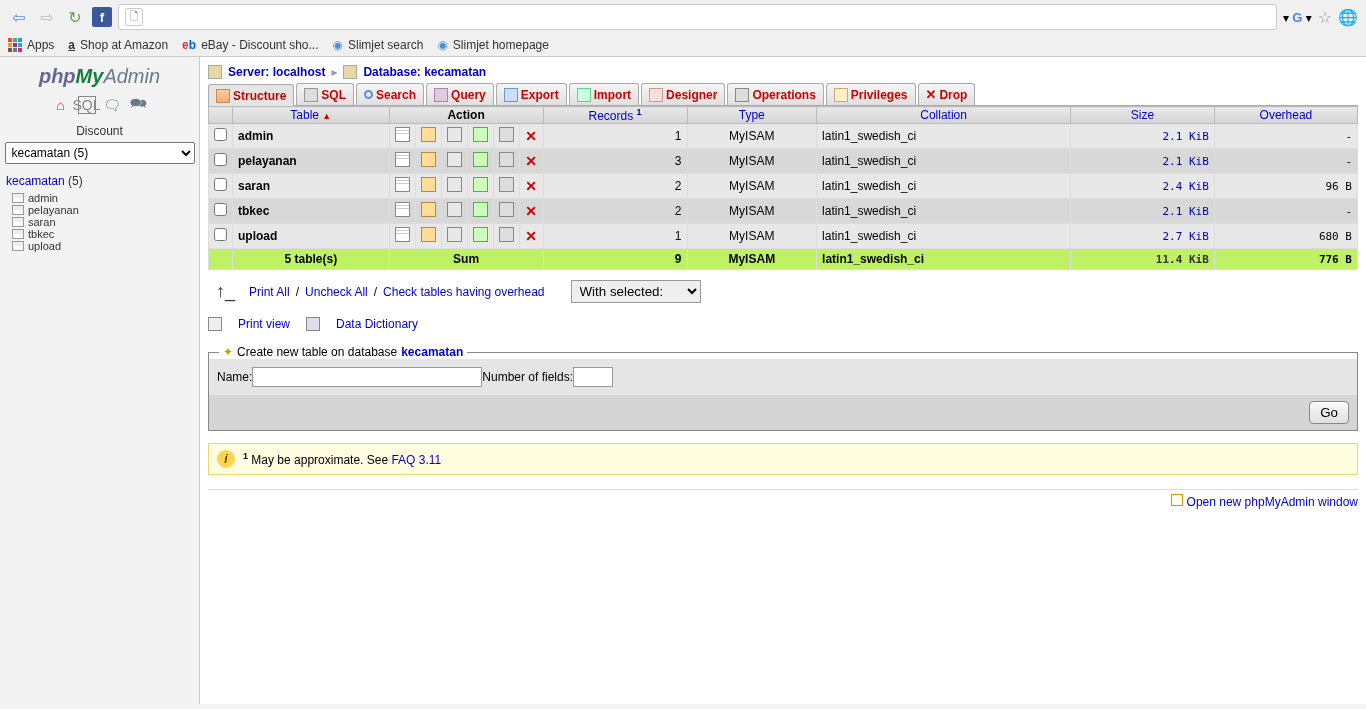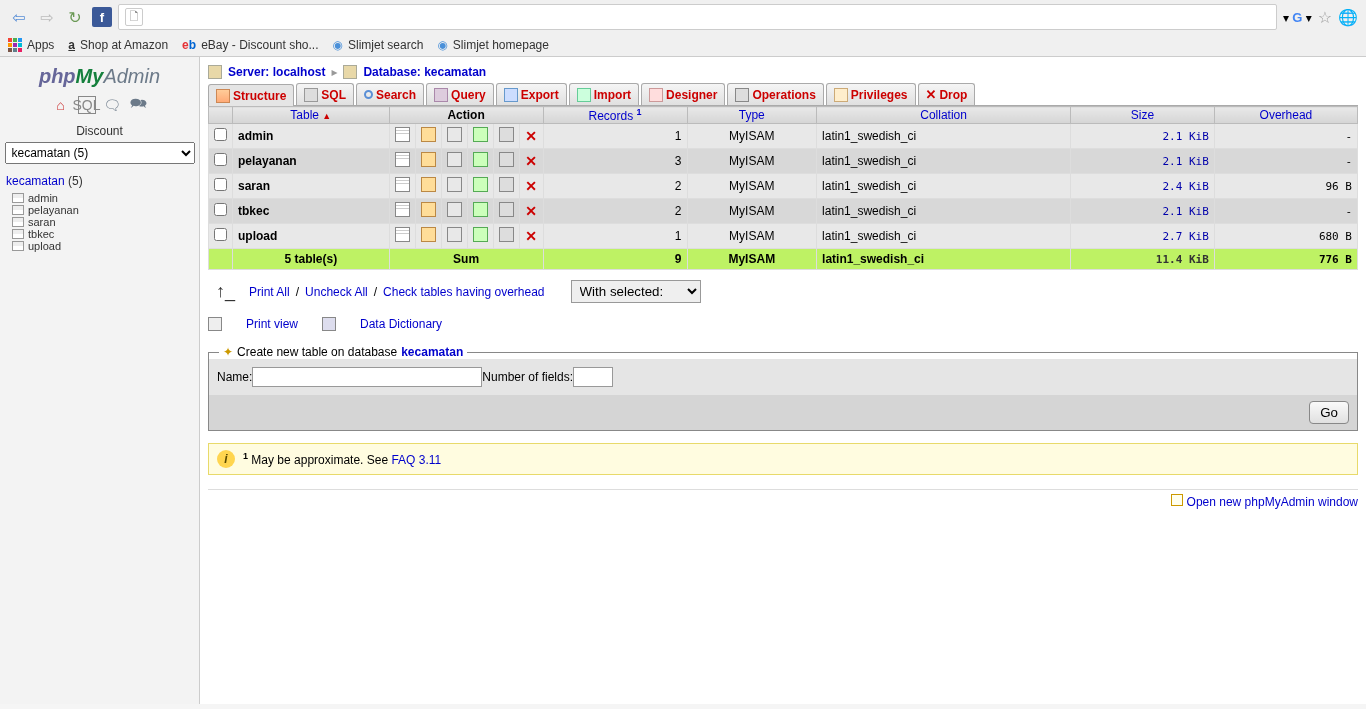--- a/index.html
+++ b/index.html
@@ -110,21 +110,21 @@
 .ai-insert { border: 1px solid #5a5; background: #cfb; }
 .ai-empty { border: 1px solid #888; background: #ddd; }
 .ai-drop { color: #cc0000; font-weight: bold; font-size: 14px; }
 .sup1 { font-size: 9px; vertical-align: super; font-weight: bold; }
 
 .check-row { display: flex; align-items: center; gap: 6px; padding: 4px 0; }
 .arrow-up { font-size: 18px; color: #333; margin: 0 8px; }
 .link { color: #0000cc; cursor: pointer; }
 .withsel { margin-left: 20px; padding: 2px 20px 2px 4px; border: 1px solid #999; }
 
-.pv-row { display: flex; align-items: center; gap: 24px; padding: 10px 0 14px; }
+.pv-row { display: flex; align-items: center; gap: 16px; padding: 10px 0 14px; }
 .pv-row .ico { width: 14px; height: 14px; display: inline-block; }
 .prn-ico { border: 1px solid #888; background: #eee; }
 .dd-ico { border: 1px solid #888; background: #dde; }
 
 fieldset.newtbl { border: 1px solid #888; padding: 0; margin-bottom: 12px; }
 fieldset.newtbl legend { padding: 0 4px; margin-left: 10px; font-size: 12px; display: flex; align-items: center; gap: 4px; }
 fieldset.newtbl legend .leg-ico { color: #c90; }
 fieldset.newtbl legend .dbname { color: #0000cc; font-weight: bold; }
 .form-row { display: flex; align-items: center; gap: 0; padding: 8px; background: #e5e5e5; }
 .form-row input { border: 1px solid #999; padding: 2px; font-size: 12px; }

